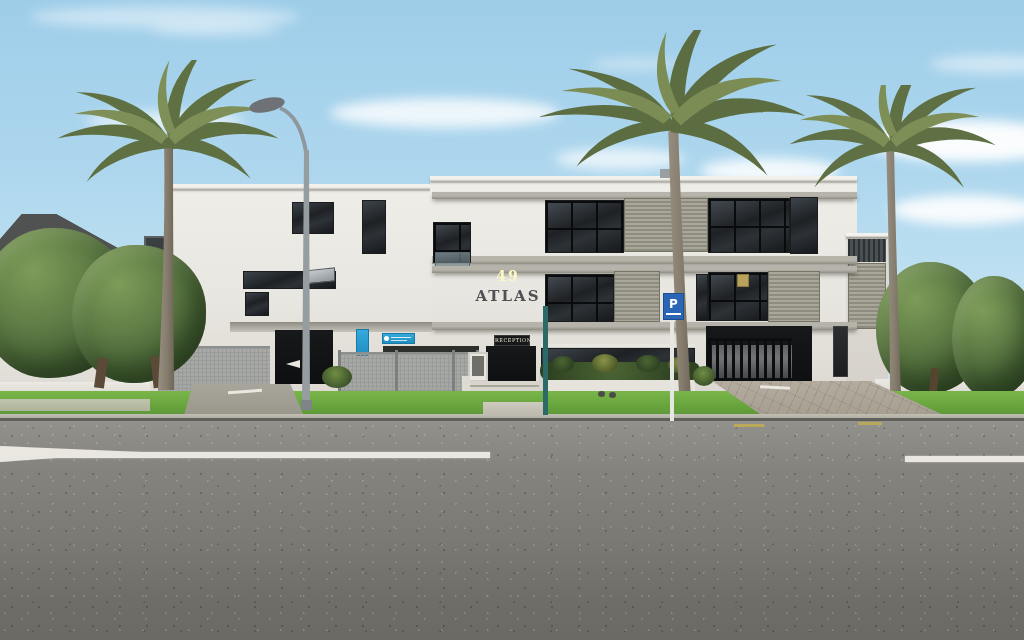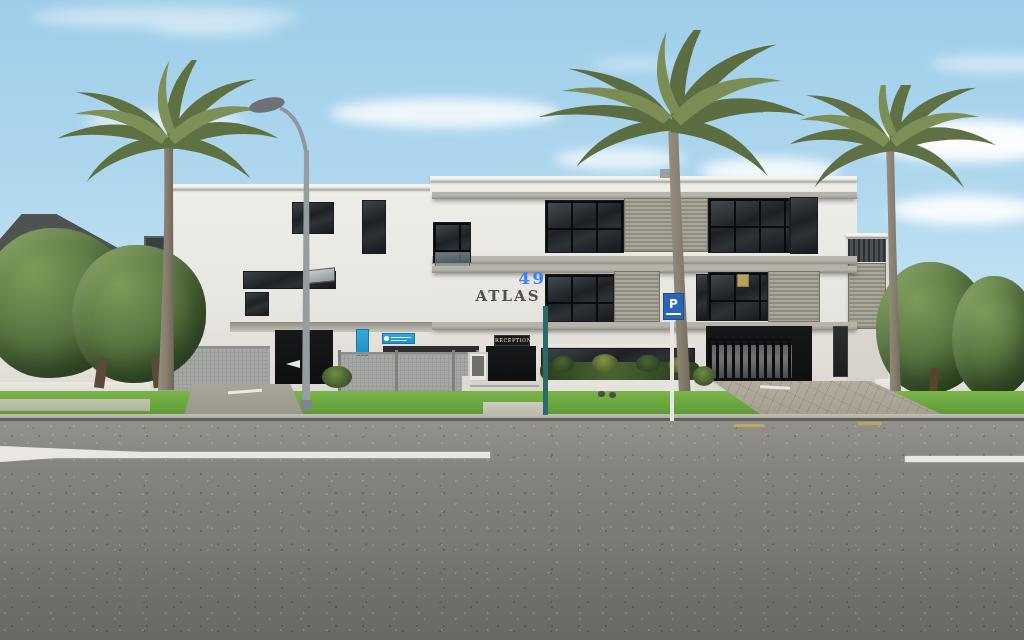--- a/index.html
+++ b/index.html
@@ -98,21 +98,21 @@
 
   <div class="abs band" style="left:432px;top:266px;width:425px;height:7px;"></div>
   <div class="abs win grid" style="left:545px;top:274px;width:69px;height:48px;"></div>
   <div class="abs louver" style="left:614px;top:271px;width:46px;height:51px;"></div>
   <div class="abs win" style="left:696px;top:274px;width:12px;height:47px;"></div>
   <div class="abs win grid" style="left:708px;top:272px;width:60px;height:49px;"></div>
   <div class="abs" style="left:737px;top:274px;width:12px;height:13px;background:#b9a25c;border:1px solid #8c7a40;box-sizing:border-box;"></div>
   <div class="abs louver" style="left:768px;top:271px;width:52px;height:51px;"></div>
   <div class="abs band" style="left:432px;top:322px;width:425px;height:8px;"></div>
 
-  <div class="abs txt-serif" style="left:470px;top:268px;width:76px;text-align:right;font-size:17px;letter-spacing:2px;color:#3b82f6;font-weight:bold;">49</div>
+  <div class="abs txt-serif" style="left:470px;top:268px;width:76px;text-align:center;font-size:14px;letter-spacing:2px;color:#fef9c3;font-weight:bold;">49</div>
   <div class="abs txt-serif" style="left:466px;top:287px;width:84px;text-align:center;font-size:15px;letter-spacing:2px;color:#515155;font-weight:bold;">ATLAS</div>
 
   <div class="abs win" style="left:292px;top:202px;width:42px;height:32px;"></div>
   <div class="abs win" style="left:362px;top:200px;width:24px;height:54px;"></div>
   <div class="abs win" style="left:243px;top:271px;width:93px;height:18px;"></div>
   <div class="abs" style="left:303px;top:269px;width:32px;height:14px;background:linear-gradient(170deg,#c8cdd0,#8e979c);transform:skewY(-6deg);border:1px solid #55595c;box-sizing:border-box;"></div>
   <div class="abs win" style="left:245px;top:292px;width:24px;height:24px;"></div>
 
   <div class="abs" style="left:230px;top:322px;width:202px;height:10px;background:linear-gradient(180deg,#8f8c83,#c6c3ba);"></div>
 

